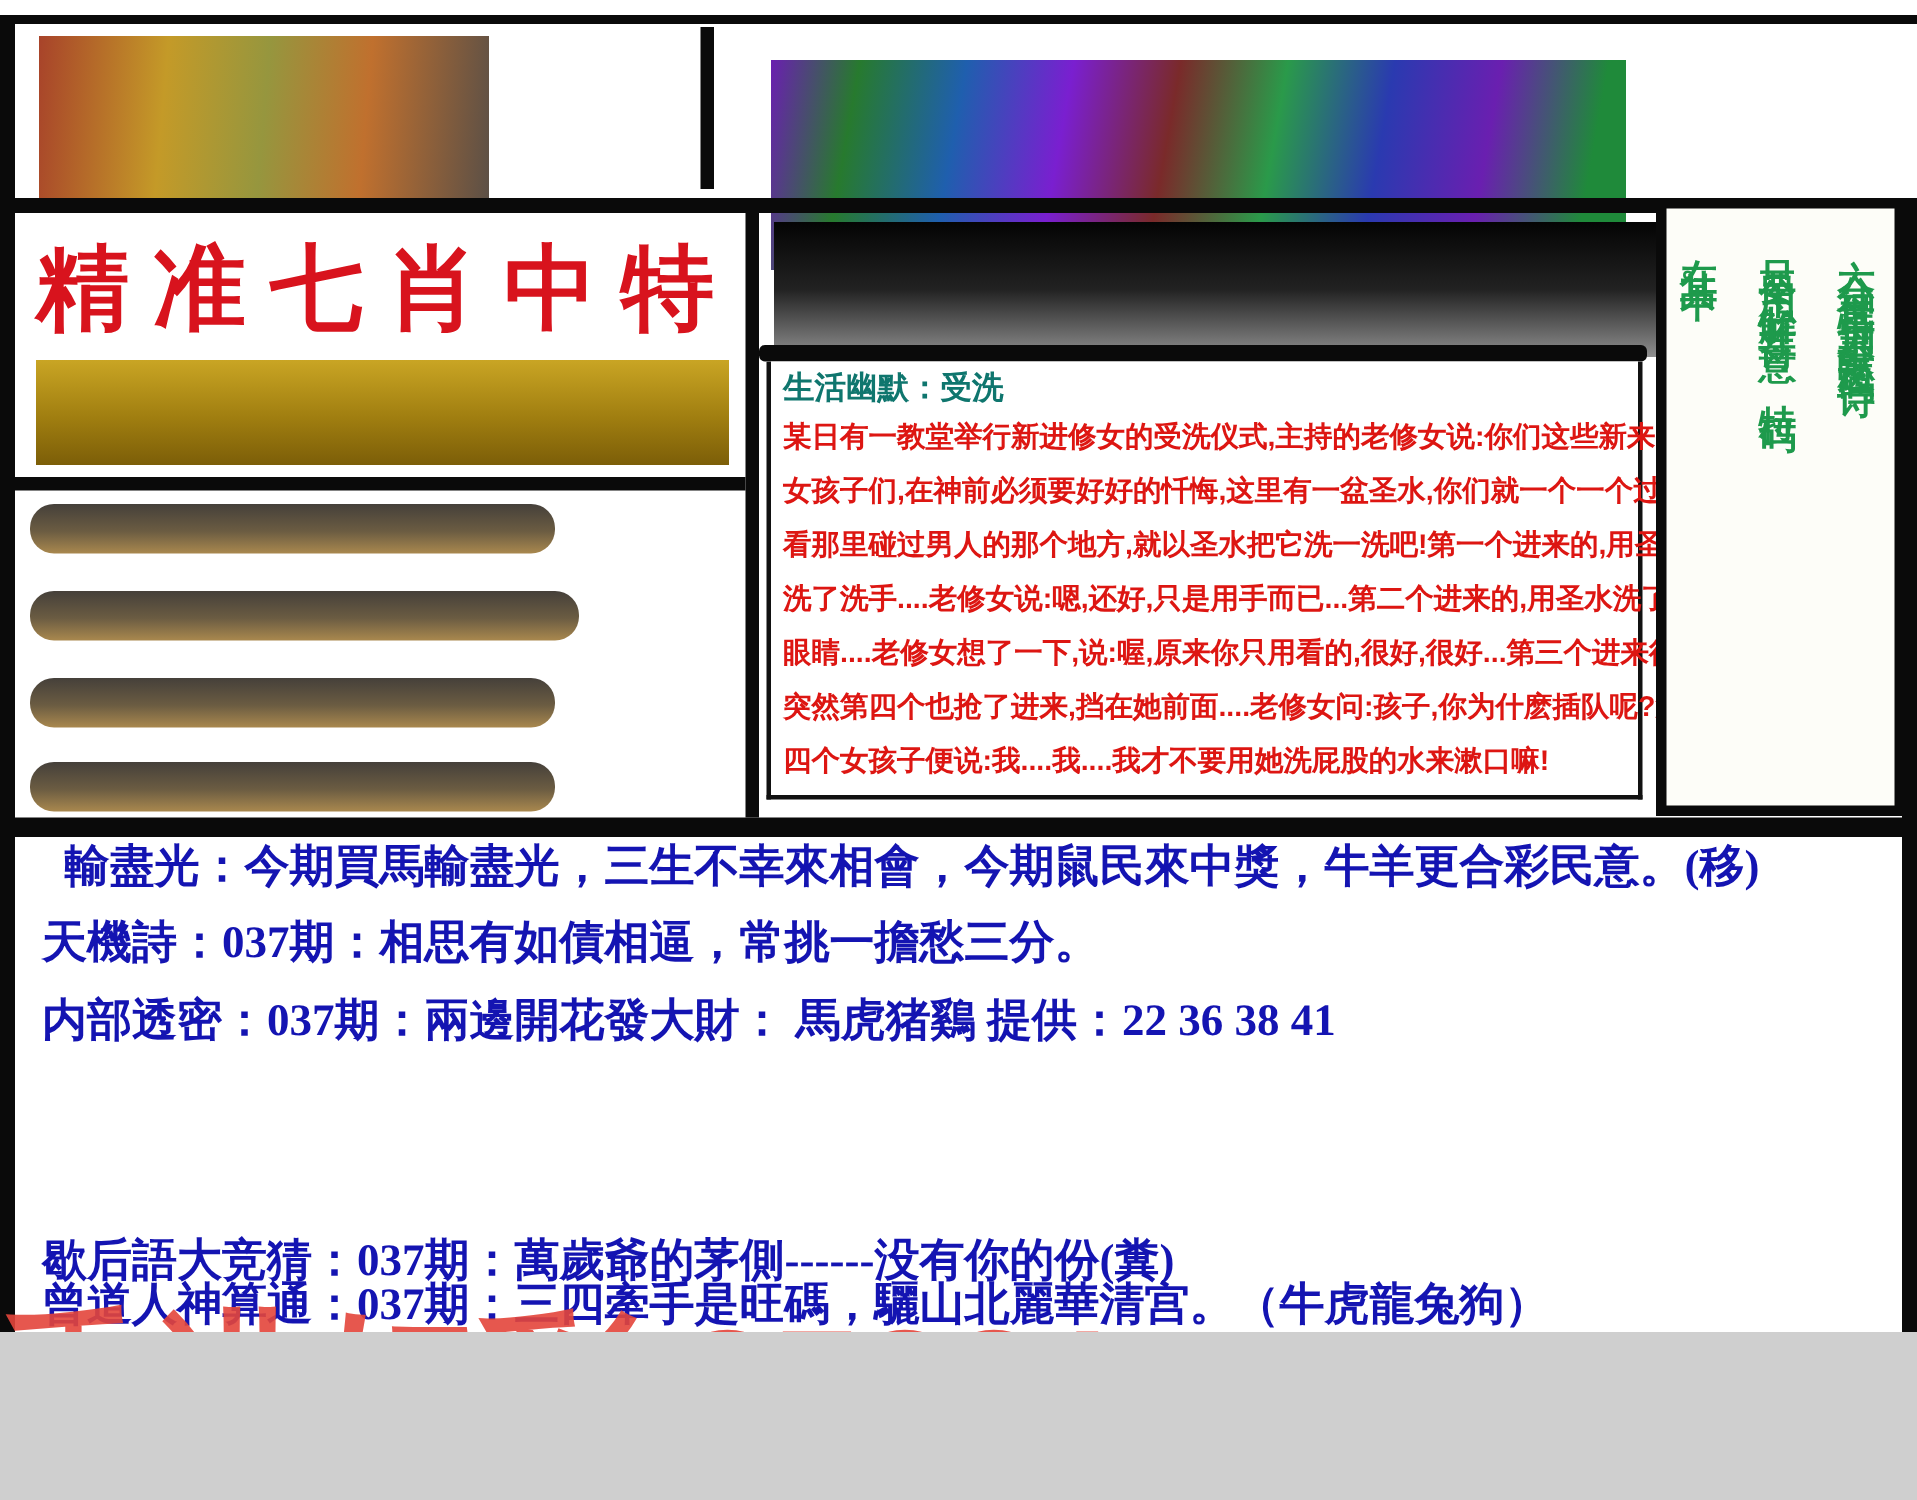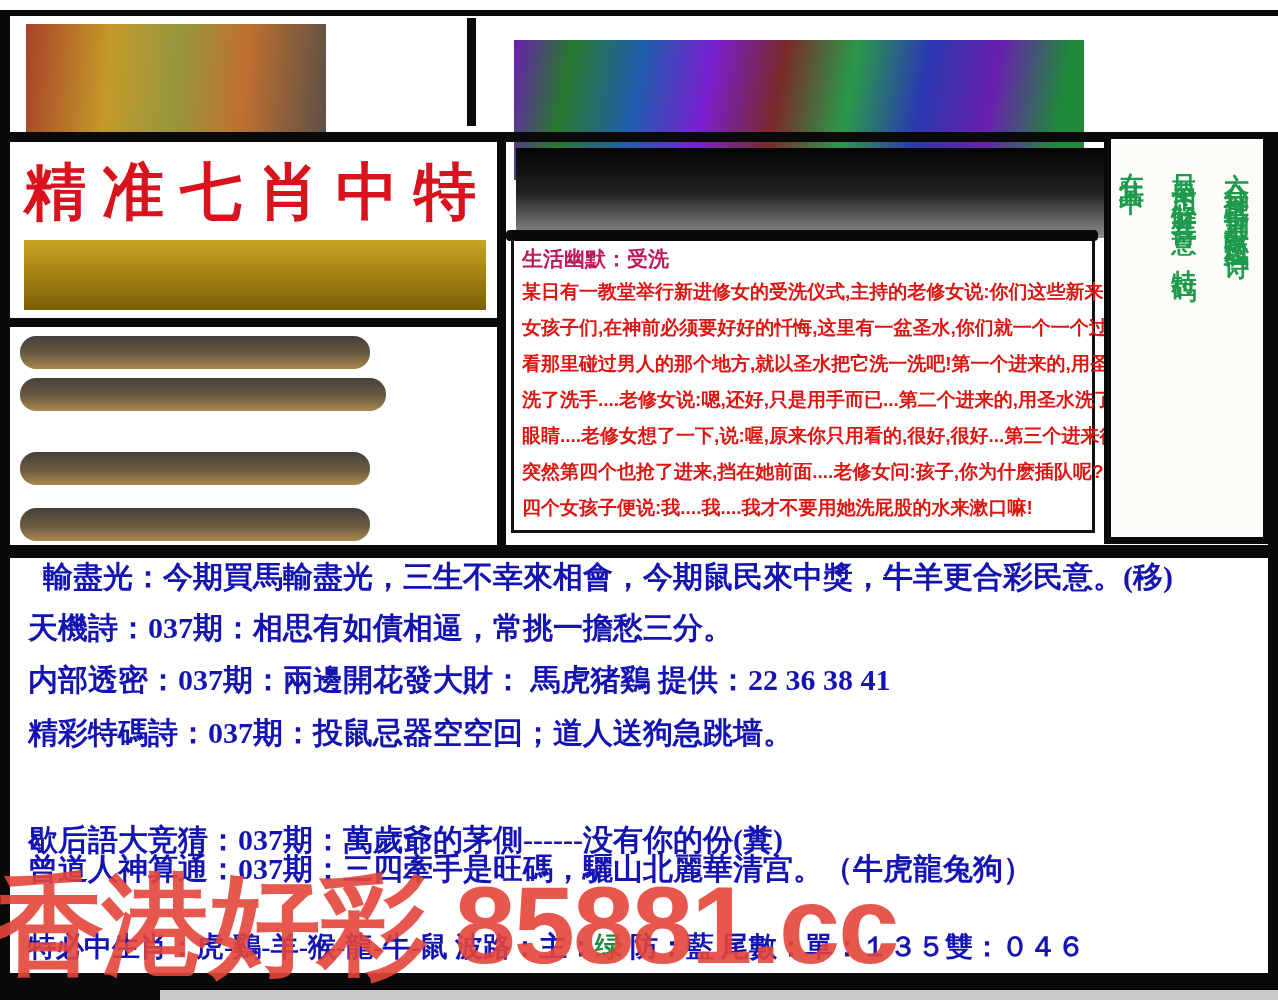--- a/index.html
+++ b/index.html
@@ -1,16 +1,16 @@
 <!DOCTYPE html>
 <html><head>
 <meta charset="utf-8">
 <style>
   html,body{margin:0;padding:0;background:#cfcfcf;}
-  .page{position:relative;width:1278px;height:1000px;background:#ffffff;overflow:hidden;
+  .page{position:relative;width:1278px;height:888px;background:#ffffff;overflow:hidden;
         font-family:"Liberation Sans","DejaVu Sans",sans-serif;}
   .abs{position:absolute;}
   .bar{background:#0a0a0a;}
   
   .gt{-webkit-background-clip:text;background-clip:text;color:transparent;}
 
   
   .issue{left:26px;top:24px;font-family:"Liberation Serif","DejaVu Serif",serif;
          font-weight:bold;font-size:80px;letter-spacing:4px;white-space:nowrap;
          background:linear-gradient(95deg,#a8432a 0%,#c49a28 28%,#96963e 50%,#c0702e 72%,#5c5046 100%);}
@@ -26,31 +26,31 @@
   .right-border{left:1268px;top:132px;width:10px;height:858px;}
 
   
   .seven-xiao{left:24px;top:150px;font-size:62px;font-weight:bold;letter-spacing:16px;
               color:#d8131d;white-space:nowrap;}
   .zodiacs{left:24px;top:240px;font-size:52px;font-weight:bold;letter-spacing:14px;white-space:nowrap;
            background:linear-gradient(180deg,#c9a524 0%,#a07e10 55%,#7c5e08 100%);}
   .lp-divider{left:10px;top:318px;width:487px;height:9px;}
   .poem{left:20px;font-size:25px;font-weight:bold;white-space:nowrap;letter-spacing:0px;
         background:linear-gradient(180deg,#45403a 0%,#6b5c42 55%,#a9884e 100%);border-radius:16px;}
-  .poem1{top:336px;} .poem2{top:378px;padding-left:16px;} .poem3{top:452px;} .poem4{top:508px;}
+  .poem1{top:336px;} .poem2{top:394px;padding-left:16px;} .poem3{top:452px;} .poem4{top:508px;}
 
   
   .mid-left-divider{left:497px;top:142px;width:9px;height:403px;}
   .wave-heading{left:516px;top:148px;font-size:66px;font-weight:bold;letter-spacing:2px;white-space:nowrap;
         background:linear-gradient(180deg,#040404 0%,#222222 50%,#8f8f8f 100%);}
   .wave-bar{left:506px;top:230px;width:592px;height:11px;border-radius:4px;}
   .humor-box{left:511px;top:241px;width:584px;height:292px;background:#fff;
              border-left:3px solid #111;border-right:3px solid #111;border-bottom:3px solid #111;
              box-sizing:border-box;padding:3px 8px 0 8px;}
-  .humor-title{font-size:21px;font-weight:bold;color:#be185d;line-height:30px;white-space:nowrap;}
+  .humor-title{font-size:21px;font-weight:bold;color:#0f766e;line-height:30px;white-space:nowrap;}
   .humor-line{font-size:19px;font-weight:bold;color:#dd1612;line-height:36px;white-space:nowrap;}
 
   
   .right-panel{left:1104px;top:132px;width:166px;height:412px;border:7px solid #0a0a0a;
                box-sizing:border-box;background:#fdfdf8;}
   .v-text{writing-mode:vertical-rl;text-orientation:upright;height:392px;width:100%;
           padding-top:14px;box-sizing:border-box;
           font-size:25px;font-weight:bold;color:#1e9a4c;letter-spacing:8px;line-height:2.1;}
   .v-col{margin:0;}
 
@@ -112,21 +112,20 @@
       <div class="v-col">只要用心解开诗意，特码</div>
       <div class="v-col">在其中。</div>
     </div>
   </div>
 
   <div class="abs bar content-bottom-bar"></div>
 
   <div class="abs bline bl1">輸盡光：今期買馬輸盡光，三生不幸來相會，今期鼠民來中獎，牛羊更合彩民意。(移)</div>
   <div class="abs bline bl2">天機詩：037期：相思有如債相逼，常挑一擔愁三分。</div>
   <div class="abs bline bl3">内部透密：037期：兩邊開花發大財： 馬虎猪鷄 提供：22 36 38 41</div>
-  <div class="abs bline bl4">精彩特碼詩：037期：投鼠忌器空空回；道人送狗急跳墙。</div>
   <div class="abs bline bl6">歇后語大竞猜：037期：萬歲爺的茅側------没有你的份(糞)</div>
   <div class="abs bline bl7">曾道人神算通：037期：三四牽手是旺碼，驪山北麗華清宫。（牛虎龍兔狗）</div>
   <div class="abs bline bl8">
     <span>特必中生肖：虎-鷄-羊-猴-龍-牛-鼠 波路：主：</span><span class="green-word">绿</span><span> 防：</span><span>藍</span><span> 尾數：單：１３５雙：０４６</span>
   </div>
 
   <div class="abs watermark">香港好彩 85881.cc</div>
 
   <div class="abs bar bottom-bar"></div>
   <div class="abs gray-strip"></div>

